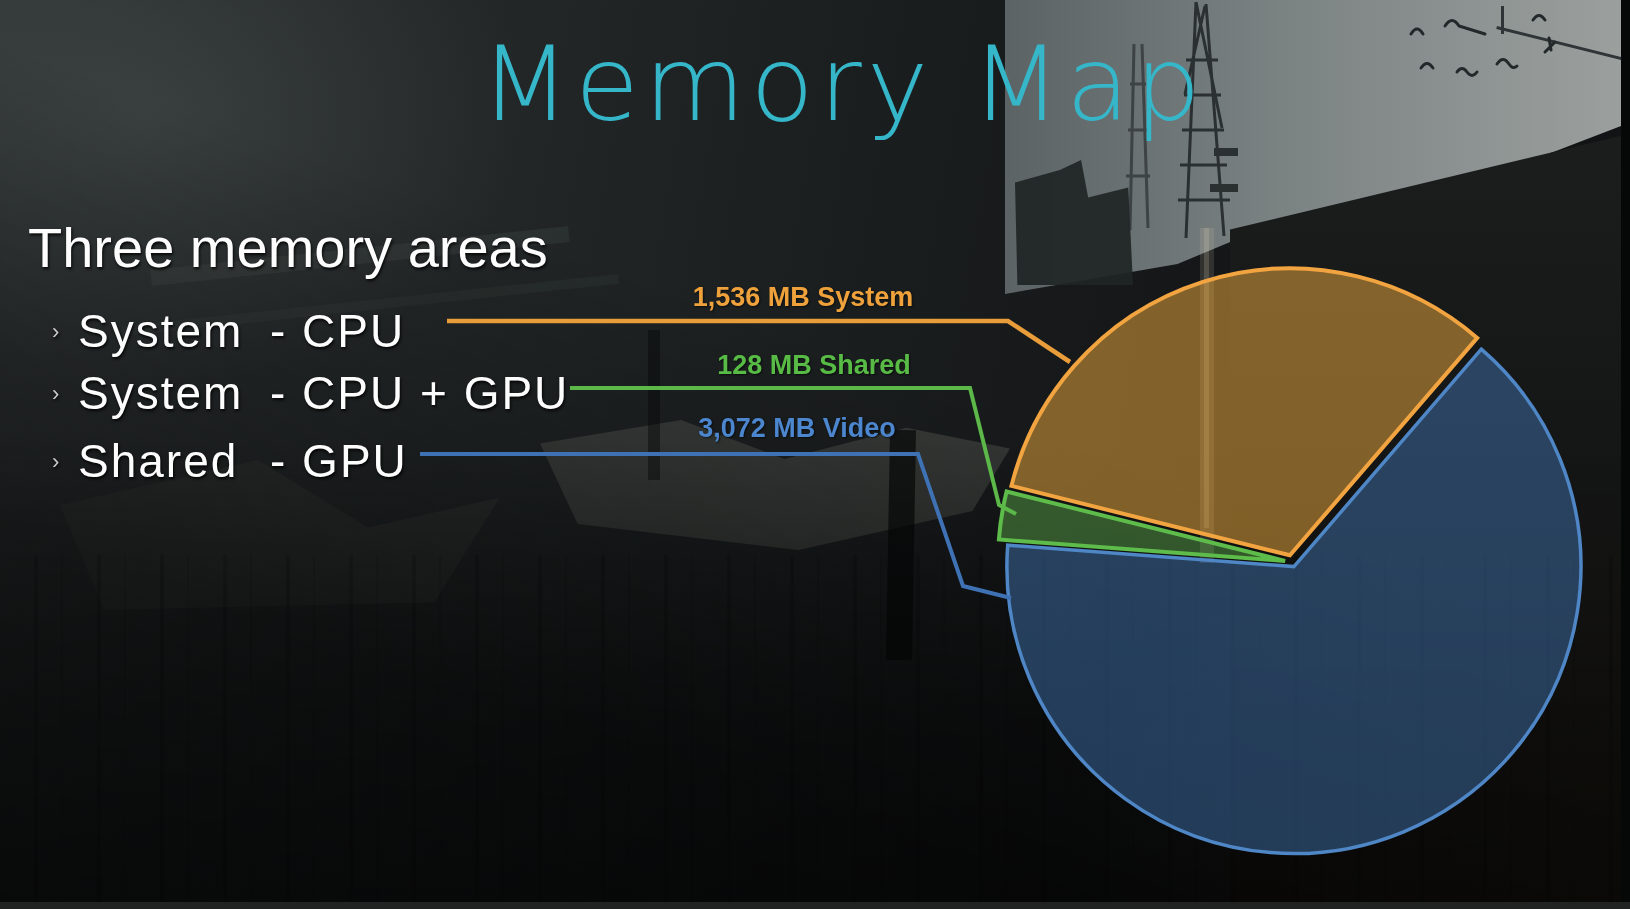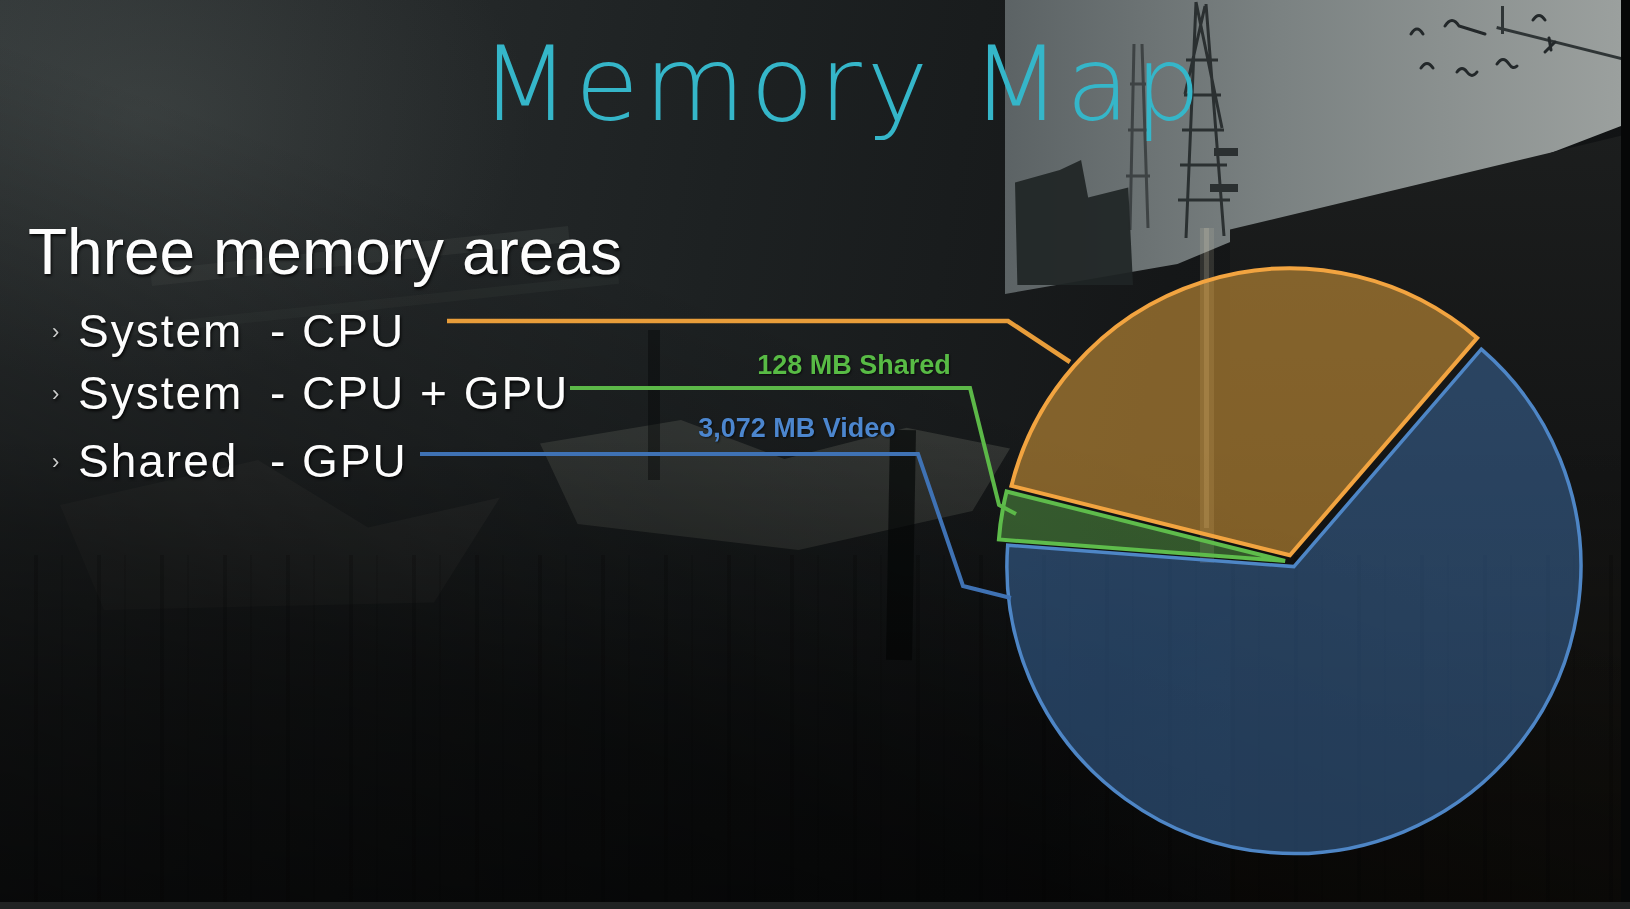--- a/index.html
+++ b/index.html
@@ -54,21 +54,21 @@
   
   svg.chart{position:absolute;left:0;top:0;width:1630px;height:909px;z-index:10;}
   
   .title{
     position:absolute;left:0;top:32px;width:1630px;text-align:center;z-index:20;
     font-family:"DejaVu Sans","Liberation Sans",sans-serif;
     font-weight:200;font-stretch:condensed;font-size:104px;line-height:1;letter-spacing:5px;
   }
   
   .list{position:absolute;left:0;top:0;z-index:20;color:#fdfdfd;text-shadow:1px 2px 3px rgba(0,0,0,0.85);}
-  .heading{position:absolute;left:28px;top:220px;font-size:64px;line-height:1;white-space:nowrap;}
+  .heading{position:absolute;left:28px;top:220px;font-size:56px;line-height:1;white-space:nowrap;}
   .hbullet{position:absolute;left:-8px;top:244px;font-size:26px;color:#c9cac9;text-shadow:none;}
   .row{position:absolute;left:52px;font-size:46px;line-height:1;letter-spacing:2px;white-space:nowrap;}
   .row .b{display:inline-block;width:26px;font-size:22px;color:#c9cac9;vertical-align:8px;letter-spacing:0;}
   .row .n{display:inline-block;width:192px;margin-top:12px;}
   .r1{top:296px}.r2{top:358px}.r3{top:426px}
   
   .plabel{position:absolute;transform:translateX(-50%);z-index:20;font-weight:bold;font-size:27px;
     line-height:1.1;white-space:nowrap;text-shadow:1px 1px 2px rgba(0,0,0,0.6);}
   .pl-system{left:803px;top:283px;}
   .pl-shared{left:814px;top:351px;}
@@ -139,18 +139,19 @@
       <span class="b">›</span><span class="n">System</span><span>- CPU</span>
     </div>
     <div class="row r2">
       <span class="b">›</span><span class="n">System</span><span>- CPU + GPU</span>
     </div>
     <div class="row r3">
       <span class="b">›</span><span class="n">Shared</span><span>- GPU</span>
     </div>
   </div>
 
-  <div class="plabel pl-shared" style="color: rgb(88, 187, 69); margin-left: 40px;">128 MB Shared</div>
+  <div class="plabel pl-system" style="color: rgb(239, 162, 60);">1,536 MB System</div>
+  <div class="plabel pl-shared" style="color: rgb(88, 187, 69);">128 MB Shared</div>
   <div class="plabel pl-video" style="color: rgb(76, 134, 206); text-align: center;">3,072 MB Video</div>
 
   <div class="art rightbar"></div>
   <div class="art bottombar"></div>
 </div>
 
 </body></html>

